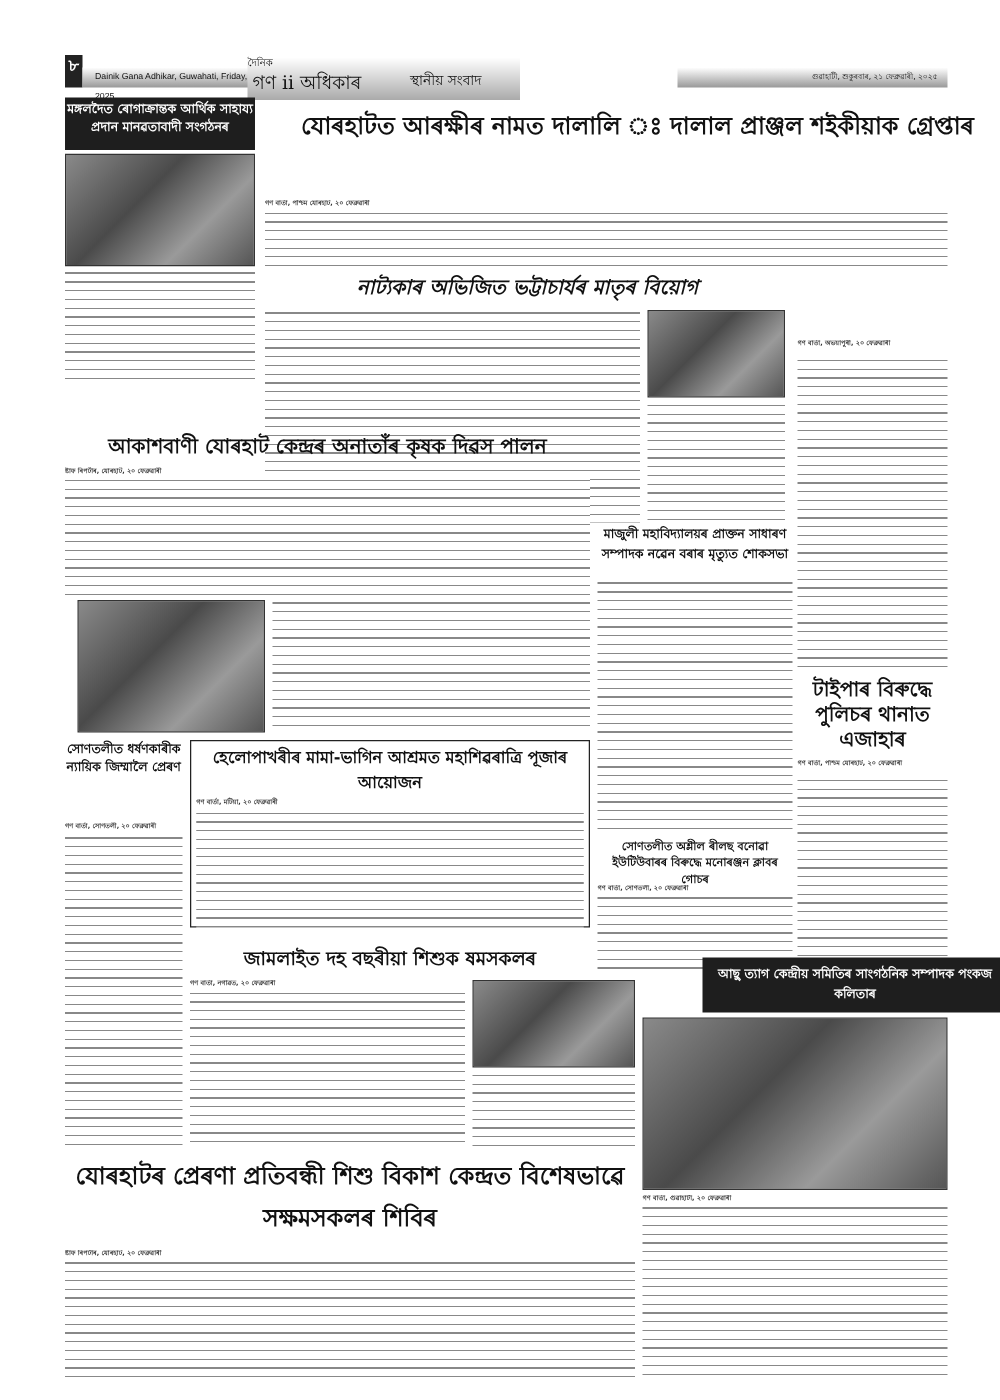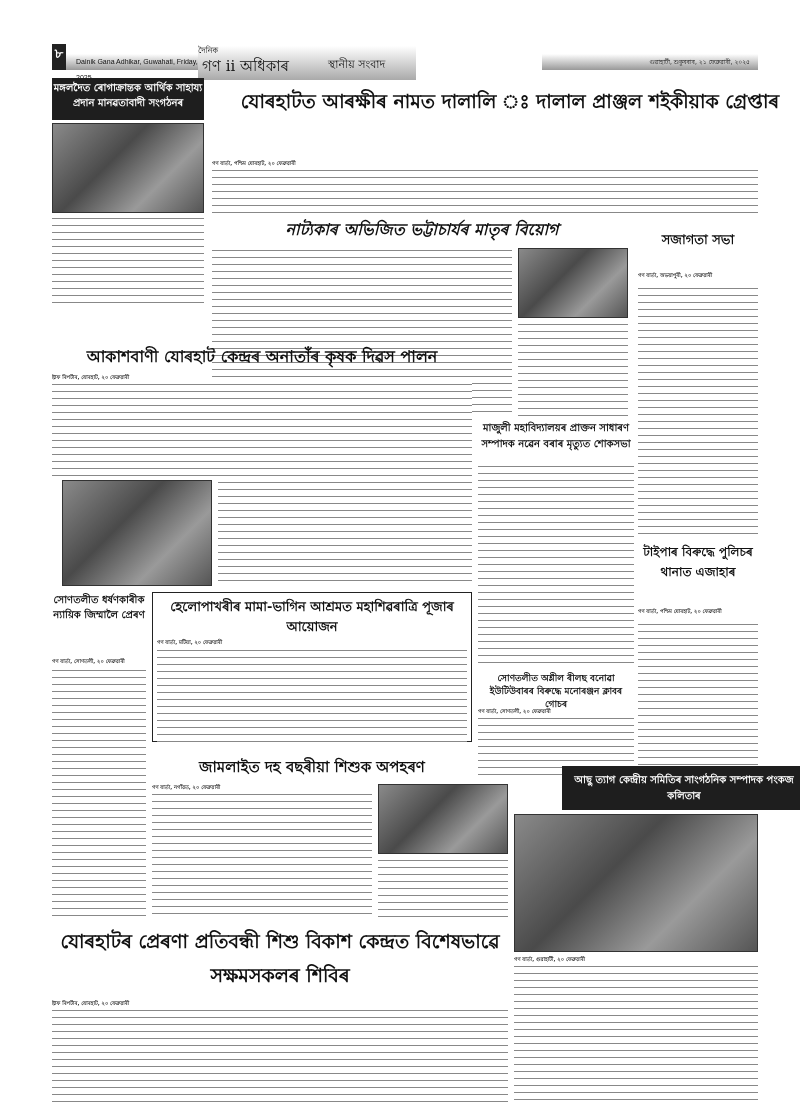--- a/index.html
+++ b/index.html
@@ -42,21 +42,20 @@
 
   <div class="abs hl" style="left:160px;top:40px;width:546px;height:80px;font-size:19px;line-height:34px;margin-left:25px;">যোৰহাটত আৰক্ষীৰ নামত দালালি ঃ দালাল প্ৰাঞ্জল শইকীয়াক গ্ৰেপ্তাৰ</div>
   <div class="abs body-text" style="left:160px;top:116px;width:546px;font-weight:bold;">গণ বাৰ্তা, পশ্চিম যোৰহাট, ২০ ফেব্ৰুৱাৰী</div>
   <div class="abs fill" style="left:160px;top:124px;width:546px;height:48px;"></div>
 
   <div class="abs hl" style="left:160px;top:172px;width:420px;height:28px;font-size:16px;line-height:28px;font-style:italic;">নাট্যকাৰ অভিজিত ভট্টাচাৰ্যৰ মাতৃৰ বিয়োগ</div>
   <div class="abs fill" style="left:160px;top:204px;width:300px;height:170px;"></div>
   <div class="abs photo" style="left:466px;top:204px;width:110px;height:70px;"></div>
   <div class="abs fill" style="left:466px;top:278px;width:110px;height:96px;"></div>
 
-  <div class="abs hl" style="left:586px;top:186px;width:120px;height:40px;font-size:13px;line-height:20px;">সজাগতা সভা</div>
   <div class="abs body-text" style="left:586px;top:228px;width:120px;font-weight:bold;">গণ বাৰ্তা, অভয়াপুৰী, ২০ ফেব্ৰুৱাৰী</div>
   <div class="abs fill" style="left:586px;top:242px;width:120px;height:250px;"></div>
 
   <div class="abs hl" style="left:0;top:298px;width:420px;height:30px;font-size:16px;line-height:30px;">আকাশবাণী যোৰহাট কেন্দ্ৰৰ অনাতাঁৰ কৃষক দিৱস পালন</div>
   <div class="abs body-text" style="left:0;top:330px;width:150px;font-weight:bold;">ষ্টাফ ৰিপৰ্টাৰ, যোৰহাট, ২০ ফেব্ৰুৱাৰী</div>
   <div class="abs fill" style="left:0;top:338px;width:420px;height:94px;"></div>
   <div class="abs photo" style="left:10px;top:436px;width:150px;height:106px;"></div>
   <div class="abs fill" style="left:166px;top:436px;width:254px;height:106px;"></div>
 
   <div class="abs hl" style="left:426px;top:376px;width:156px;height:40px;font-size:10px;line-height:16px;">মাজুলী মহাবিদ্যালয়ৰ প্ৰাক্তন সাধাৰণ সম্পাদক নৱেন বৰাৰ মৃত্যুত শোকসভা</div>
@@ -69,25 +68,25 @@
   <div class="abs hl" style="left:426px;top:628px;width:156px;height:34px;font-size:9px;line-height:13px;">সোণতলীত অশ্লীল ৰীলছ বনোৱা ইউটিউবাৰৰ বিৰুদ্ধে মনোৰঞ্জন ক্লাবৰ গোচৰ</div>
 
   <div class="abs box" style="left:100px;top:548px;width:320px;height:150px;">
     <div class="hl" style="font-size:13px;line-height:20px;padding-top:4px;">হেলোপাখৰীৰ মামা-ভাগিন আশ্ৰমত মহাশিৱৰাত্ৰি পূজাৰ আয়োজন</div>
     <div class="body-text" style="font-weight:bold;padding:2px 4px;">গণ বাৰ্তা, মটিয়া, ২০ ফেব্ৰুৱাৰী</div>
     <div class="fill" style="margin:0 4px;height:94px;"></div>
   </div>
   <div class="abs body-text" style="left:426px;top:664px;width:156px;font-weight:bold;">গণ বাৰ্তা, সোণতলী, ২০ ফেব্ৰুৱাৰী</div>
   <div class="abs fill" style="left:426px;top:672px;width:156px;height:60px;"></div>
 
-  <div class="abs hl" style="left:586px;top:498px;width:120px;height:64px;font-size:12px;line-height:20px;">টাইপাৰ বিৰুদ্ধে পুলিচৰ থানাত এজাহাৰ</div>
+  <div class="abs hl" style="left:586px;top:498px;width:120px;height:64px;font-size:16px;line-height:20px;">টাইপাৰ বিৰুদ্ধে পুলিচৰ থানাত এজাহাৰ</div>
   <div class="abs body-text" style="left:586px;top:564px;width:120px;font-weight:bold;">গণ বাৰ্তা, পশ্চিম যোৰহাট, ২০ ফেব্ৰুৱাৰী</div>
   <div class="abs fill" style="left:586px;top:578px;width:120px;height:150px;"></div>
 
-  <div class="abs hl" style="left:100px;top:708px;width:320px;height:30px;font-size:15px;line-height:30px;">জামলাইত দহ বছৰীয়া শিশুক অপহৰণ</div>
+  <div class="abs hl" style="left:100px;top:708px;width:320px;height:30px;font-size:15px;line-height:30px;">জামলাইত দহ বছৰীয়া শিশুক ষমসকলৰ</div>
   <div class="abs body-text" style="left:100px;top:740px;width:150px;font-weight:bold;">গণ বাৰ্তা, নগাঁৱত, ২০ ফেব্ৰুৱাৰী</div>
   <div class="abs fill" style="left:100px;top:748px;width:220px;height:126px;"></div>
   <div class="abs photo" style="left:326px;top:740px;width:130px;height:70px;"></div>
   <div class="abs fill" style="left:326px;top:814px;width:130px;height:60px;"></div>
 
   <div class="abs hl-dark" style="left:462px;top:722px;width:244px;height:44px;font-size:10px;line-height:16px;padding-top:6px;box-sizing:border-box;margin-left:48px;">আছু ত্যাগ কেন্দ্ৰীয় সমিতিৰ সাংগঠনিক সম্পাদক পংকজ কলিতাৰ</div>
   <div class="abs photo" style="left:462px;top:770px;width:244px;height:138px;"></div>
   <div class="abs body-text" style="left:462px;top:912px;width:244px;font-weight:bold;">গণ বাৰ্তা, গুৱাহাটী, ২০ ফেব্ৰুৱাৰী</div>
   <div class="abs fill" style="left:462px;top:920px;width:244px;height:140px;"></div>
 

